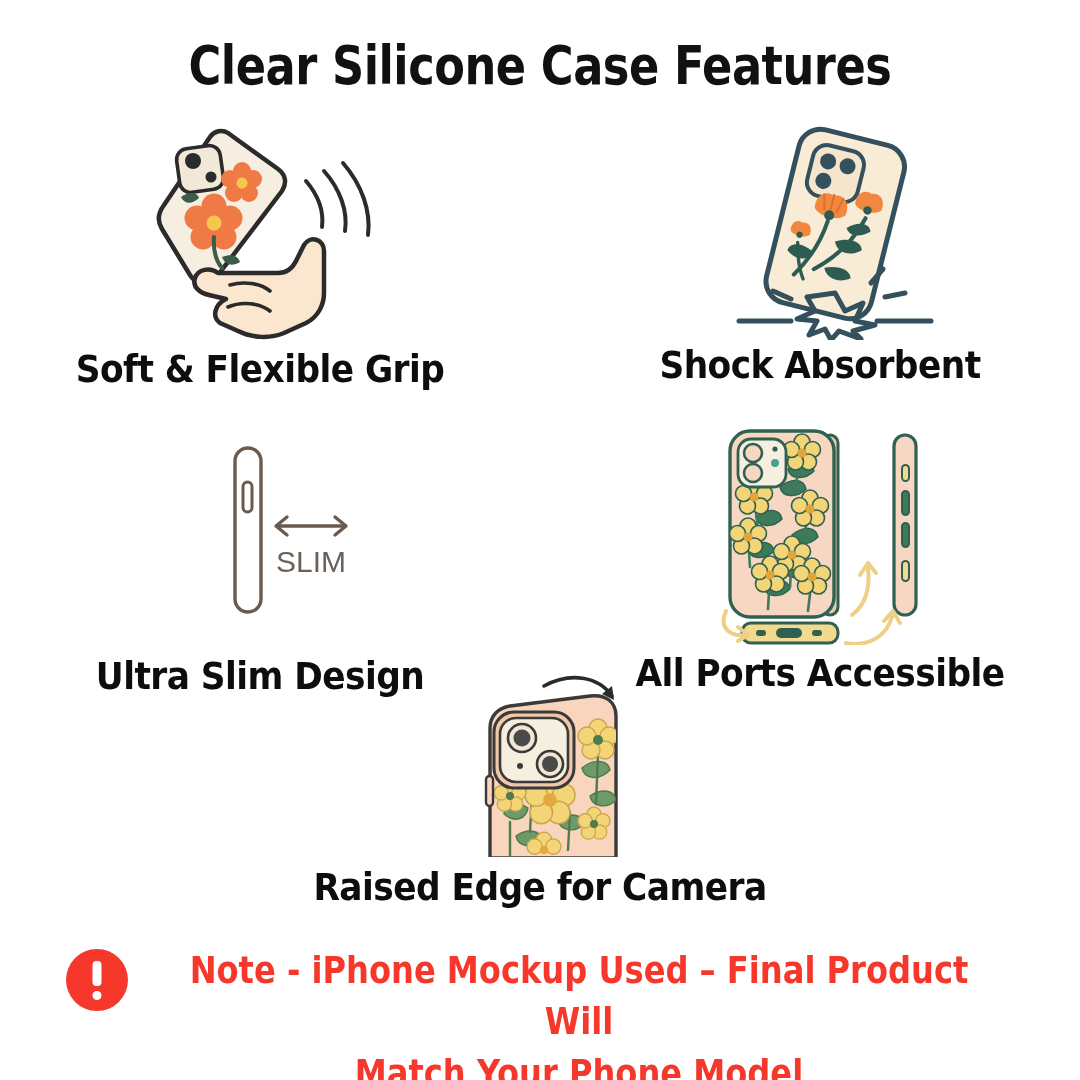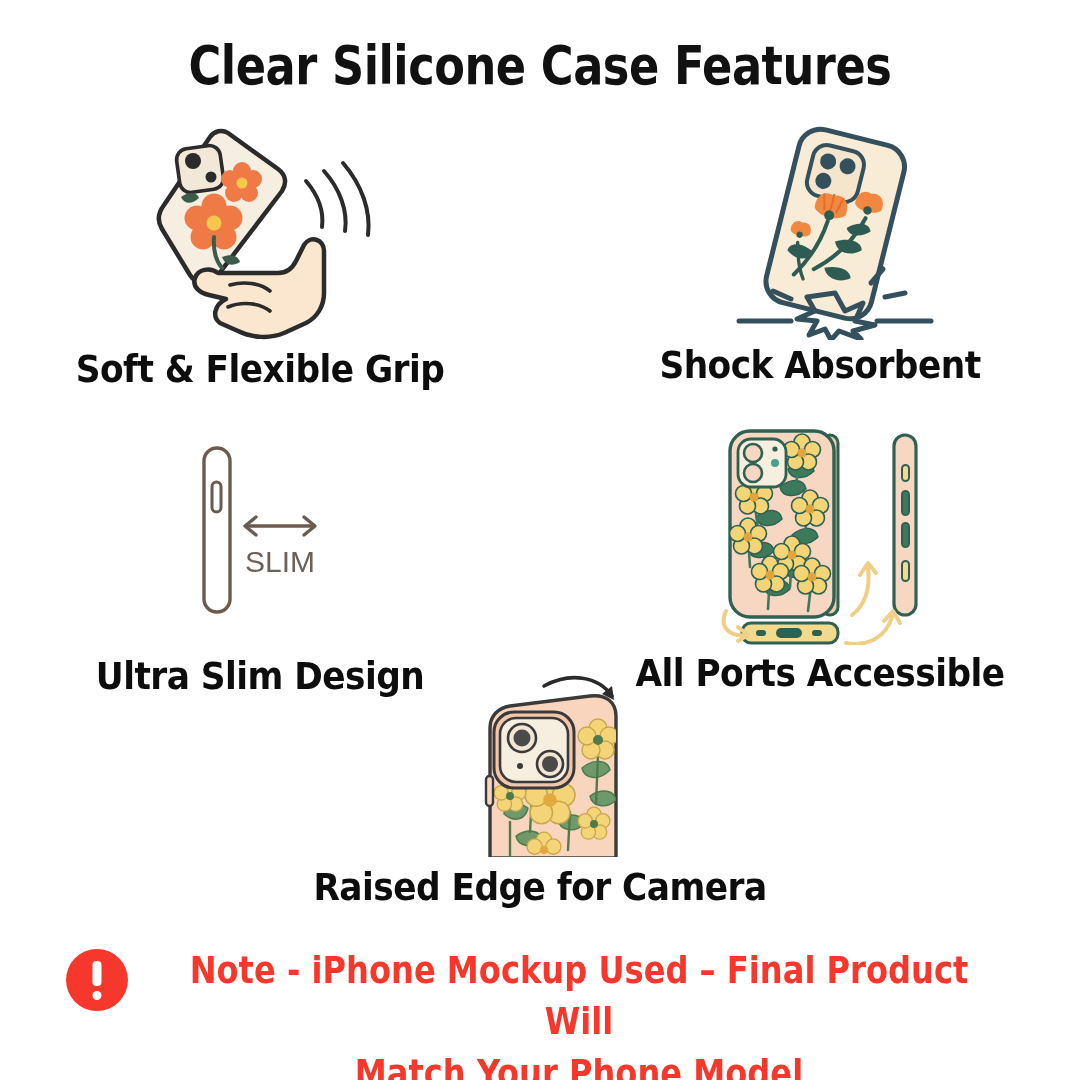--- a/index.html
+++ b/index.html
@@ -37,21 +37,21 @@
     white-space:nowrap;
     font-family:"DejaVu Sans","Liberation Sans", sans-serif;
     transform:scaleX(0.93);
   }
 
   
   #f1{left:110px;top:125px;width:280px;height:215px;}
   #l1{left:0px;top:348px;width:520px;}
   #f2{left:735px;top:125px;width:200px;height:215px;}
   #l2{left:560px;top:344px;width:520px;}
-  #f3{left:184px;top:440px;width:160px;height:180px;}
+  #f3{left:215px;top:440px;width:160px;height:180px;}
   #l3{left:0px;top:655px;width:520px;}
   #f4{left:718px;top:425px;width:220px;height:220px;}
   #l4{left:560px;top:652px;width:520px;}
   #f5{left:470px;top:672px;width:190px;height:185px;}
   #l5{left:280px;top:866px;width:520px;}
 
   
   .note{
     position:absolute;left:0;top:945px;width:1080px;
     text-align:center;

